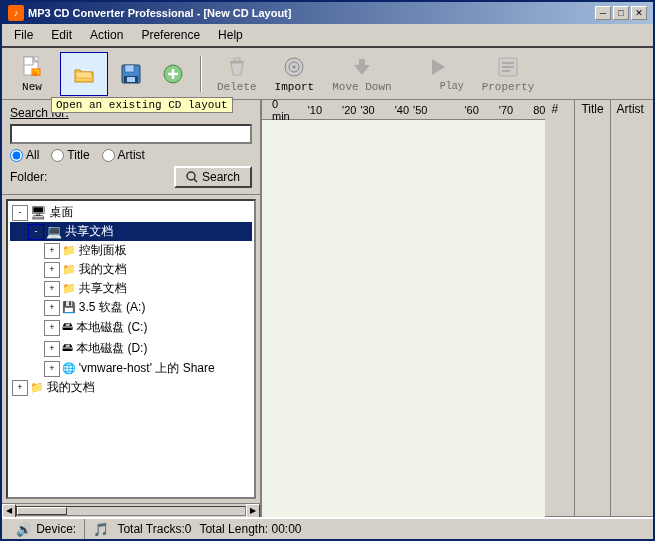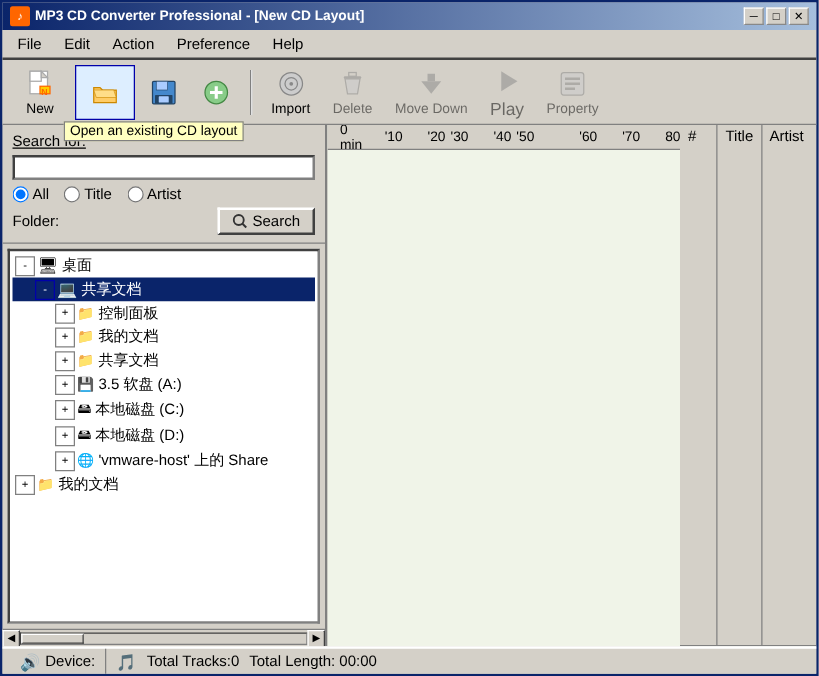--- a/index.html
+++ b/index.html
@@ -109,20 +109,21 @@
       justify-content: center;
       padding: 2px 6px;
       cursor: pointer;
       border: 1px solid transparent;
       min-width: 44px;
       height: 44px;
       gap: 2px;
       font-size: 11px;
       color: #000;
       background: transparent;
+      font-family: Liberation Mono, monospace;
     }
 
     .toolbar-btn.highlighted {
       border: 1px solid #0000aa;
       background: #ddeeff;
     }
 
     .toolbar-separator {
       width: 2px;
       height: 36px;
@@ -395,60 +396,60 @@
         <svg width="24" height="24" viewBox="0 0 24 24">
           <circle cx="12" cy="12" r="9" fill="#88cc88" stroke="#448844" stroke-width="1"></circle>
           <line x1="7" y1="12" x2="17" y2="12" stroke="white" stroke-width="2.5"></line>
           <line x1="12" y1="7" x2="12" y2="17" stroke="white" stroke-width="2.5"></line>
         </svg>
       </div>
     </div>
 
     <div class="toolbar-separator"></div>
 
+    <div class="toolbar-btn" style="min-width:44px; opacity:0.5;">
+      <div class="toolbar-icon">
+        <svg width="24" height="24" viewBox="0 0 24 24">
+          <path d="M6 8 L8 20 L16 20 L18 8 Z" fill="#cccccc" stroke="#888" stroke-width="1"></path>
+          <rect x="5" y="6" width="14" height="2" fill="#888" rx="1"></rect>
+          <rect x="9" y="3" width="6" height="3" fill="none" stroke="#888" stroke-width="1"></rect>
+        </svg>
+      </div>
+      <span style="font-size:11px;">Delete</span>
+    </div>
+
     <div class="toolbar-btn" style="min-width:44px;">
       <div class="toolbar-icon">
         <svg width="24" height="24" viewBox="0 0 24 24">
           <circle cx="12" cy="12" r="9" fill="#cccccc" stroke="#888888" stroke-width="1"></circle>
           <circle cx="12" cy="12" r="5" fill="none" stroke="#888888" stroke-width="1"></circle>
           <circle cx="12" cy="12" r="1.5" fill="#888888"></circle>
         </svg>
       </div>
       <span style="font-size:11px;">Import</span>
     </div>
 
-    <div class="toolbar-btn" style="min-width:44px; opacity:0.5;">
-      <div class="toolbar-icon">
-        <svg width="24" height="24" viewBox="0 0 24 24">
-          <path d="M6 8 L8 20 L16 20 L18 8 Z" fill="#cccccc" stroke="#888" stroke-width="1"></path>
-          <rect x="5" y="6" width="14" height="2" fill="#888" rx="1"></rect>
-          <rect x="9" y="3" width="6" height="3" fill="none" stroke="#888" stroke-width="1"></rect>
-        </svg>
-      </div>
-      <span style="font-size:11px;">Delete</span>
-    </div>
-
 
     <div class="toolbar-btn" style="min-width:60px; opacity:0.5;">
       <div class="toolbar-icon">
         <svg width="24" height="24" viewBox="0 0 24 24">
           <path d="M12 20 L20 10 L4 10 Z" fill="#888888"></path>
           <rect x="9" y="4" width="6" height="6" fill="#888888"></rect>
         </svg>
       </div>
       <span style="font-size:11px;">Move Down</span>
     </div>
 
     <div class="toolbar-btn" style="min-width:36px; opacity:0.5;">
       <div class="toolbar-icon">
         <svg width="24" height="24" viewBox="0 0 24 24">
           <polygon points="7,4 20,12 7,20" fill="#888888"></polygon>
         </svg>
       </div>
-      <span style="font-size:14px;">Play</span>
+      <span style="font-size:10px;margin-left:30px;">Play</span>
     </div>
 
     <div class="toolbar-btn" style="min-width:52px; opacity:0.5;">
       <div class="toolbar-icon">
         <svg width="24" height="24" viewBox="0 0 24 24">
           <rect x="3" y="3" width="18" height="18" rx="2" fill="#cccccc" stroke="#888" stroke-width="1"></rect>
           <rect x="6" y="7" width="12" height="2" fill="#888"></rect>
           <rect x="6" y="11" width="12" height="2" fill="#888"></rect>
           <rect x="6" y="15" width="8" height="2" fill="#888"></rect>
         </svg>
@@ -563,22 +564,22 @@
     </div>
 
     <div class="right-panel">
 
       <div class="timeline-header">
         <span style="margin-right:18px;">0 min</span>
         <span style="margin-right:20px;">'10</span>
         <span style="margin-right:4px;">'20</span>
         <span style="margin-right:20px;">'30</span>
         <span style="margin-right:4px;">'40</span>
-        <span style="margin-right:36px;text-align:right;">'50</span>
-        <span style="margin-right:20px;">'60</span>
+        <span style="margin-right:24px;text-align:right;">'50</span>
+        <span style="margin-right:20px;margin-left:13px;">'60</span>
         <span style="margin-right:20px;">'70</span>
         <span>80</span>
       </div>
 
       <div class="track-list-header">
         <div class="track-col track-col-num">#</div>
         <div class="track-col track-col-title">Title</div>
         <div class="track-col track-col-artist">Artist</div>
         <div class="track-col track-col-album">Album</div>
       </div>

